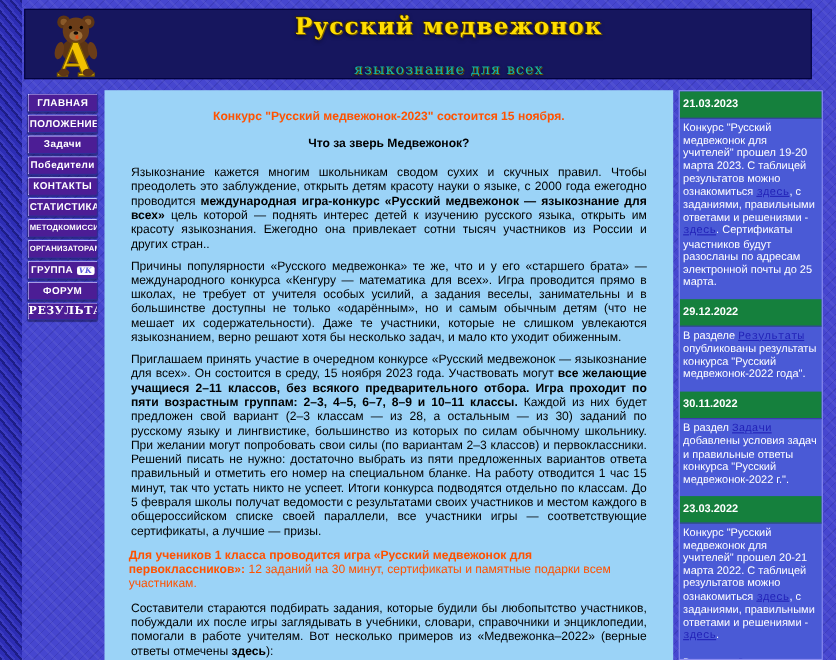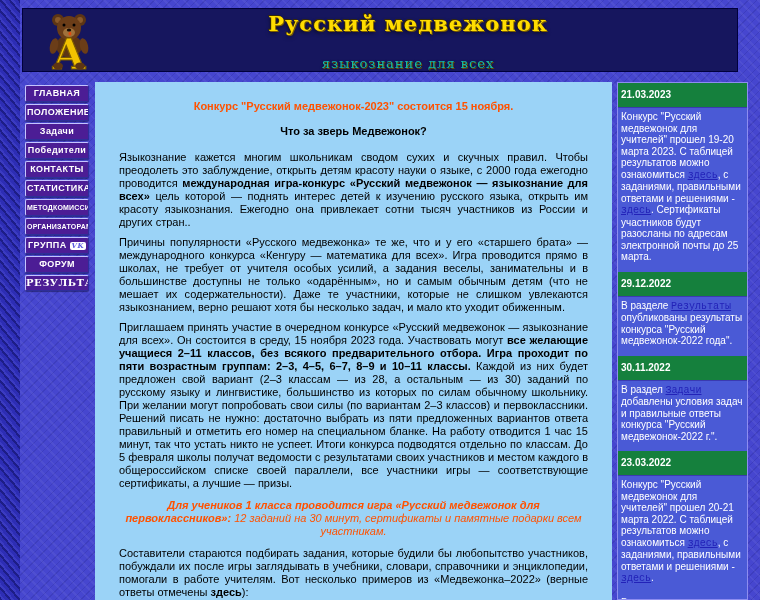--- a/index.html
+++ b/index.html
@@ -46,21 +46,21 @@
     font:bold italic 7px/8px "DejaVu Serif",serif;padding:0 2px;vertical-align:middle;
   }
   #main{
     position:absolute;left:95px;top:82px;width:517px;height:518px;box-sizing:border-box;
     background:#9bd3f7;overflow:hidden;padding:14px 12px 6px;color:#000;
     font-size:11px;line-height:13px;
   }
   .blk-announce{text-align:center;font-weight:bold;color:#ff5200;margin:4px 0 12px;}
   .blk-heading{text-align:center;font-weight:bold;margin:12px 0 13px;}
   .blk-para{text-align:justify;margin:7px 12px;}
-  .blk-highlight{text-align:center;color:#ff5200;margin:9px 10px;font-style:italic;}
+  .blk-highlight{text-align:left;color:#ff5200;margin:9px 10px;}
   .blk-link-heading{
     font-size:16px;line-height:18px;font-weight:bold;color:#0000f2;text-decoration:underline;
     margin:17px 0 10px;cursor:pointer;display:inline-block;
   }
   .b{font-weight:bold;}
   #news{
     position:absolute;left:617px;top:82px;width:131px;height:518px;box-sizing:border-box;
     background:#4a5ad6;border:1px solid #8d8df0;overflow:hidden;
   }
   .news-date{

